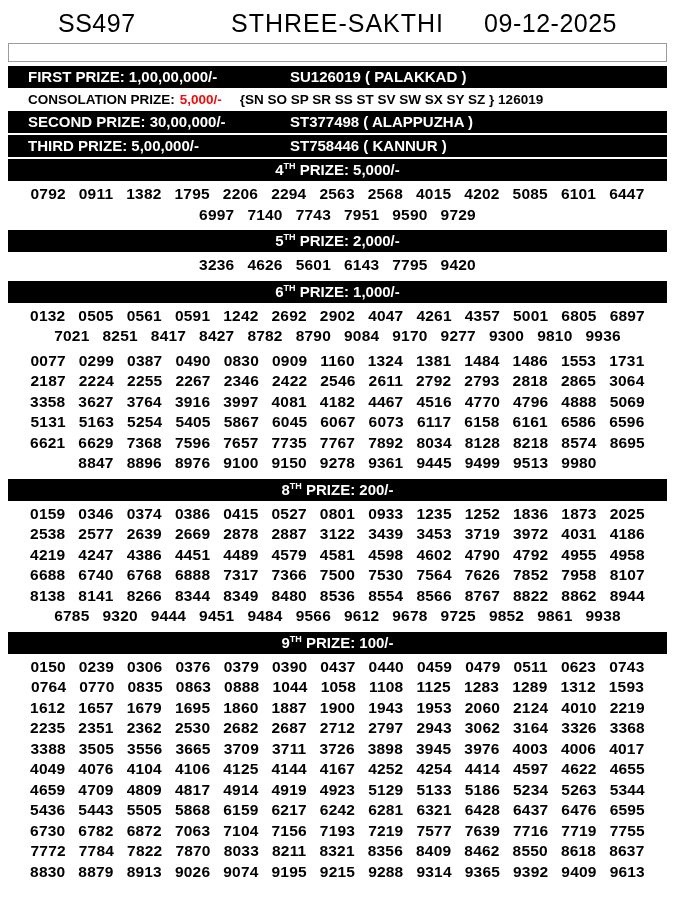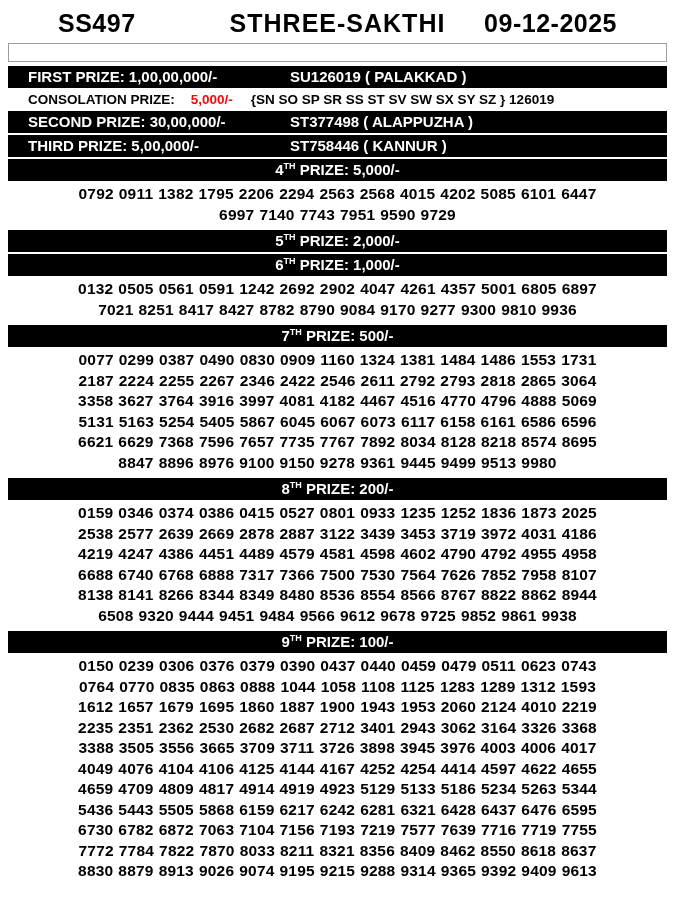--- a/index.html
+++ b/index.html
@@ -7,21 +7,21 @@
     width:675px;min-height:911px;
     font-family:"Liberation Sans",sans-serif;
     color:#000;
     -webkit-font-smoothing:antialiased;
   }
   .page{padding:4px 8px 6px;box-sizing:border-box;}
 
   
   .titlebar{
     display:grid;grid-template-columns:1fr auto 1fr;align-items:baseline;
-    padding:5px 50px 3px;font-weight:700;font-size:25px;letter-spacing:.5px;
+    padding:5px 50px 3px;font-weight:400;font-size:25px;letter-spacing:.5px;
   }
   .titlebar .left{justify-self:start;}
   .titlebar .mid{justify-self:center;letter-spacing:1px;}
   .titlebar .right{justify-self:end;}
 
   
   .blank-strip{
     height:17px;border:1px solid #9c9c9c;background:#fff;margin:2px 0 4px;
   }
 
@@ -32,26 +32,26 @@
   }
   .bar.split{display:grid;grid-template-columns:41% auto;padding-left:20px;}
   .bar.center{text-align:center;}
   .bar sup{font-size:9px;vertical-align:super;line-height:0;}
 
   
   .consolation{
     display:flex;align-items:center;font-weight:700;font-size:13.5px;
     padding:2px 0 2px 20px;white-space:nowrap;
   }
-  .consolation .amount{margin-left:16px;}
+  .consolation .amount{margin-left:5px;}
   .consolation .series{margin-left:18px;color:#000;}
 
   
   .numbers{padding:1px 0 3px;}
-  .num-row{display:flex;justify-content:center;gap:5px;}
+  .num-row{display:flex;justify-content:center;gap:13px;}
   .num{
     font-weight:700;font-size:15.5px;line-height:20.5px;
     letter-spacing:.2px;white-space:nowrap;
   }
 </style>
 </head>
 <body>
 
 <div class="page">
 
@@ -108,20 +108,30 @@
             <span class="num">7140</span>
             <span class="num">7743</span>
             <span class="num">7951</span>
             <span class="num">9590</span>
             <span class="num">9729</span>
           </div>
         </div>
       </section>
       <section>
         <div class="bar center"><span>5</span><sup>TH</sup><span> PRIZE: 2,000/-</span></div>
+        <div class="numbers">
+          <div class="num-row">
+            <span class="num">3236</span>
+            <span class="num">4626</span>
+            <span class="num">5601</span>
+            <span class="num">6143</span>
+            <span class="num">7795</span>
+            <span class="num">9420</span>
+          </div>
+        </div>
       </section>
       <section>
         <div class="bar center"><span>6</span><sup>TH</sup><span> PRIZE: 1,000/-</span></div>
         <div class="numbers">
           <div class="num-row">
             <span class="num">0132</span>
             <span class="num">0505</span>
             <span class="num">0561</span>
             <span class="num">0591</span>
             <span class="num">1242</span>
@@ -144,21 +154,20 @@
             <span class="num">9084</span>
             <span class="num">9170</span>
             <span class="num">9277</span>
             <span class="num">9300</span>
             <span class="num">9810</span>
             <span class="num">9936</span>
           </div>
         </div>
       </section>
       <section>
-        <div class="bar center"><span>7</span><sup>TH</sup><span> PRIZE: 500/-</span></div>
         <div class="numbers">
           <div class="num-row">
             <span class="num">0077</span>
             <span class="num">0299</span>
             <span class="num">0387</span>
             <span class="num">0490</span>
             <span class="num">0830</span>
             <span class="num">0909</span>
             <span class="num">1160</span>
             <span class="num">1324</span>
@@ -315,21 +324,21 @@
             <span class="num">8480</span>
             <span class="num">8536</span>
             <span class="num">8554</span>
             <span class="num">8566</span>
             <span class="num">8767</span>
             <span class="num">8822</span>
             <span class="num">8862</span>
             <span class="num">8944</span>
           </div>
           <div class="num-row">
-            <span class="num">6508</span>
+            <span class="num">6785</span>
             <span class="num">9320</span>
             <span class="num">9444</span>
             <span class="num">9451</span>
             <span class="num">9484</span>
             <span class="num">9566</span>
             <span class="num">9612</span>
             <span class="num">9678</span>
             <span class="num">9725</span>
             <span class="num">9852</span>
             <span class="num">9861</span>
@@ -386,21 +395,21 @@
             <span class="num">2219</span>
           </div>
           <div class="num-row">
             <span class="num">2235</span>
             <span class="num">2351</span>
             <span class="num">2362</span>
             <span class="num">2530</span>
             <span class="num">2682</span>
             <span class="num">2687</span>
             <span class="num">2712</span>
-            <span class="num">3401</span>
+            <span class="num">2797</span>
             <span class="num">2943</span>
             <span class="num">3062</span>
             <span class="num">3164</span>
             <span class="num">3326</span>
             <span class="num">3368</span>
           </div>
           <div class="num-row">
             <span class="num">3388</span>
             <span class="num">3505</span>
             <span class="num">3556</span>

